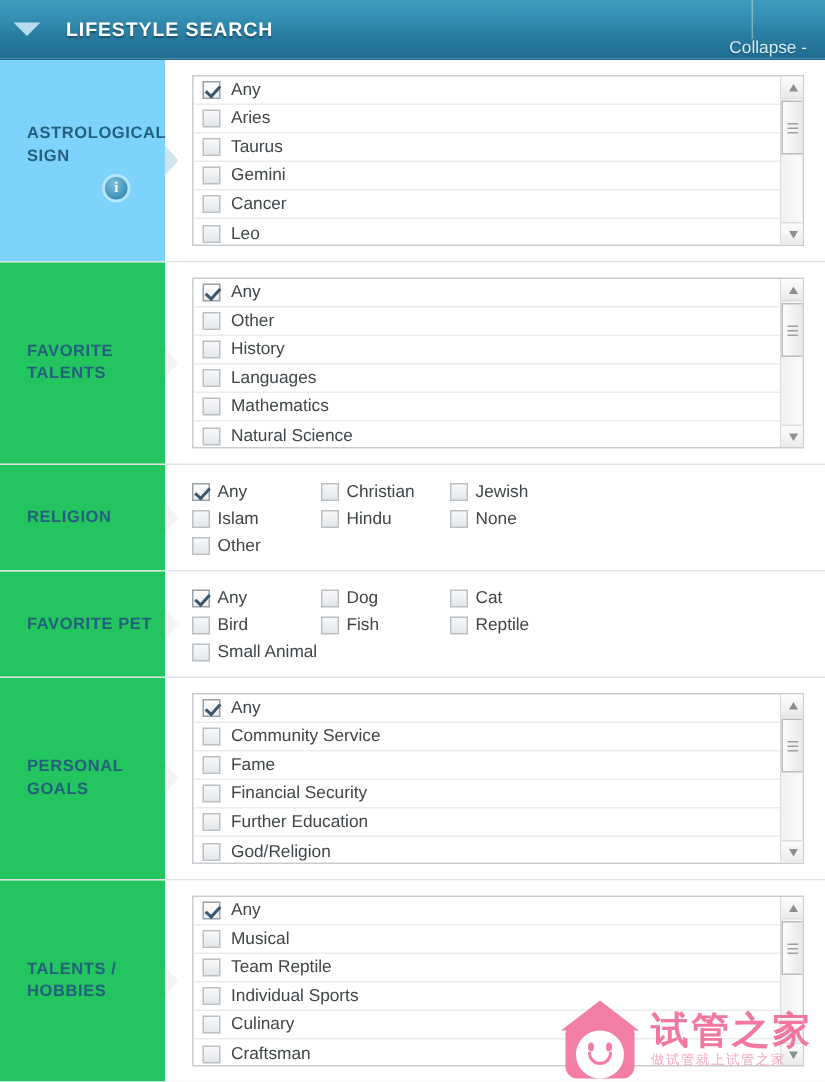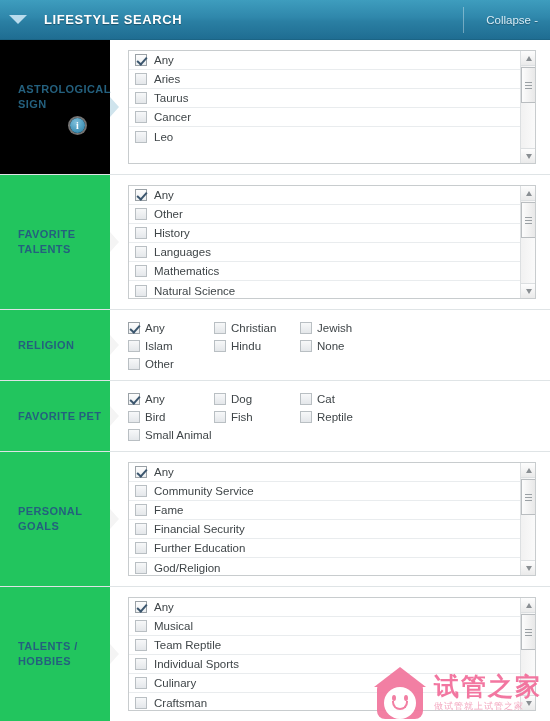--- a/index.html
+++ b/index.html
@@ -35,20 +35,21 @@
     font-size: 13px;
     font-weight: bold;
     letter-spacing: 0.6px;
     text-shadow: 0 1px 1px rgba(0,0,0,.35);
     margin-left: 8px;
   }
   .hdr-right {
     margin-left:auto;
     display:flex; align-items:center; height:100%;
     padding-right: 12px;
+    flex-direction: column;
   }
   .hdr-sep {
     width:1px; height:26px;
     background: rgba(255,255,255,.35);
     margin-right: 22px;
   }
   .hdr-collapse {
     color:#d7ecf6; font-size:11.5px;
     text-shadow: 0 1px 1px rgba(0,0,0,.3);
     cursor:pointer;
@@ -64,21 +65,21 @@
 
   .sec-label {
     width: 110px;
     flex: 0 0 110px;
     background: #22c55e;
     position: relative;
     display:flex; flex-direction:column;
     justify-content:center;
     padding: 0 0 0 18px;
   }
-  .section.first .sec-label { background:#000000; }
+  .section.first .sec-label { background:#7dd3fc; }
 
   .sec-label-text {
     color:#24607e;
     font-size: 11px;
     font-weight: bold;
     letter-spacing: .4px;
     line-height: 15px;
   }
   
   .sec-label:after {
@@ -288,20 +289,24 @@
           <div class="list-row">
             <span class="cb dim"></span>
             <span class="lbl">Aries</span>
           </div>
           <div class="list-row">
             <span class="cb dim"></span>
             <span class="lbl">Taurus</span>
           </div>
           <div class="list-row">
             <span class="cb dim"></span>
+            <span class="lbl">Gemini</span>
+          </div>
+          <div class="list-row">
+            <span class="cb dim"></span>
             <span class="lbl">Cancer</span>
           </div>
           <div class="list-row">
             <span class="cb dim"></span>
             <span class="lbl">Leo</span>
           </div>
         </div>
         <div class="sbar">
           <div class="sbtn">
               <span class="ar-up"></span>

